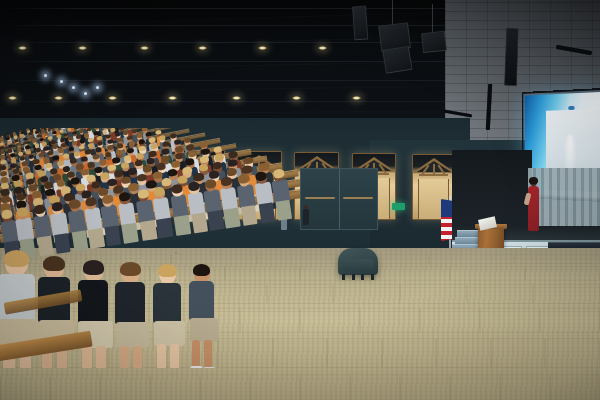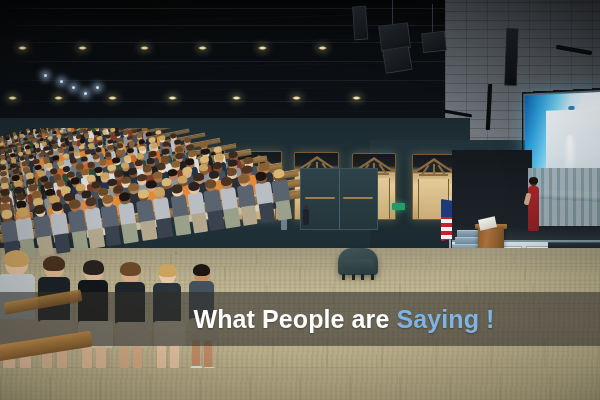--- a/index.html
+++ b/index.html
@@ -1482,21 +1482,16 @@
       <div class="hang-speaker" style="left:382px;top:48px;width:27px;height:24px;transform:rotate(-9deg);"></div>
       <div class="hang-rod" style="left:432px;top:4px;height:30px;"></div>
       <div class="hang-speaker" style="left:421px;top:32px;width:24px;height:20px;transform:rotate(-6deg);"></div>
       <div class="hang-speaker" style="left:506px;top:28px;width:13px;height:58px;transform:rotate(2deg);background:linear-gradient(170deg,#1c2024,#0c0f12);"></div>
       <div class="hang-speaker" style="left:352px;top:6px;width:14px;height:34px;transform:rotate(-4deg);"></div>
       <div class="hang-speaker" style="left:175px;top:252px;width:0;height:0;"></div>
     </div>
 
   <div class="vignette"></div>
 
-  <div class="caption-band">
-    <div class="caption-text">
-      <span>What People are</span><span>&nbsp;</span><span class="hl">Saying !</span>
-    </div>
-  </div>
 
 <div class="aisle-rail" style="position:absolute;left:-4px;top:338px;width:96px;height:16px;transform:rotate(-9deg);background:linear-gradient(180deg,#a2763f,#6d4d27);"></div>
     <div class="aisle-rail" style="position:absolute;left:4px;top:296px;width:78px;height:12px;transform:rotate(-10deg);background:linear-gradient(180deg,#9c7339,#674824);opacity:.9;"></div>
   </div>
 
 </body></html>

